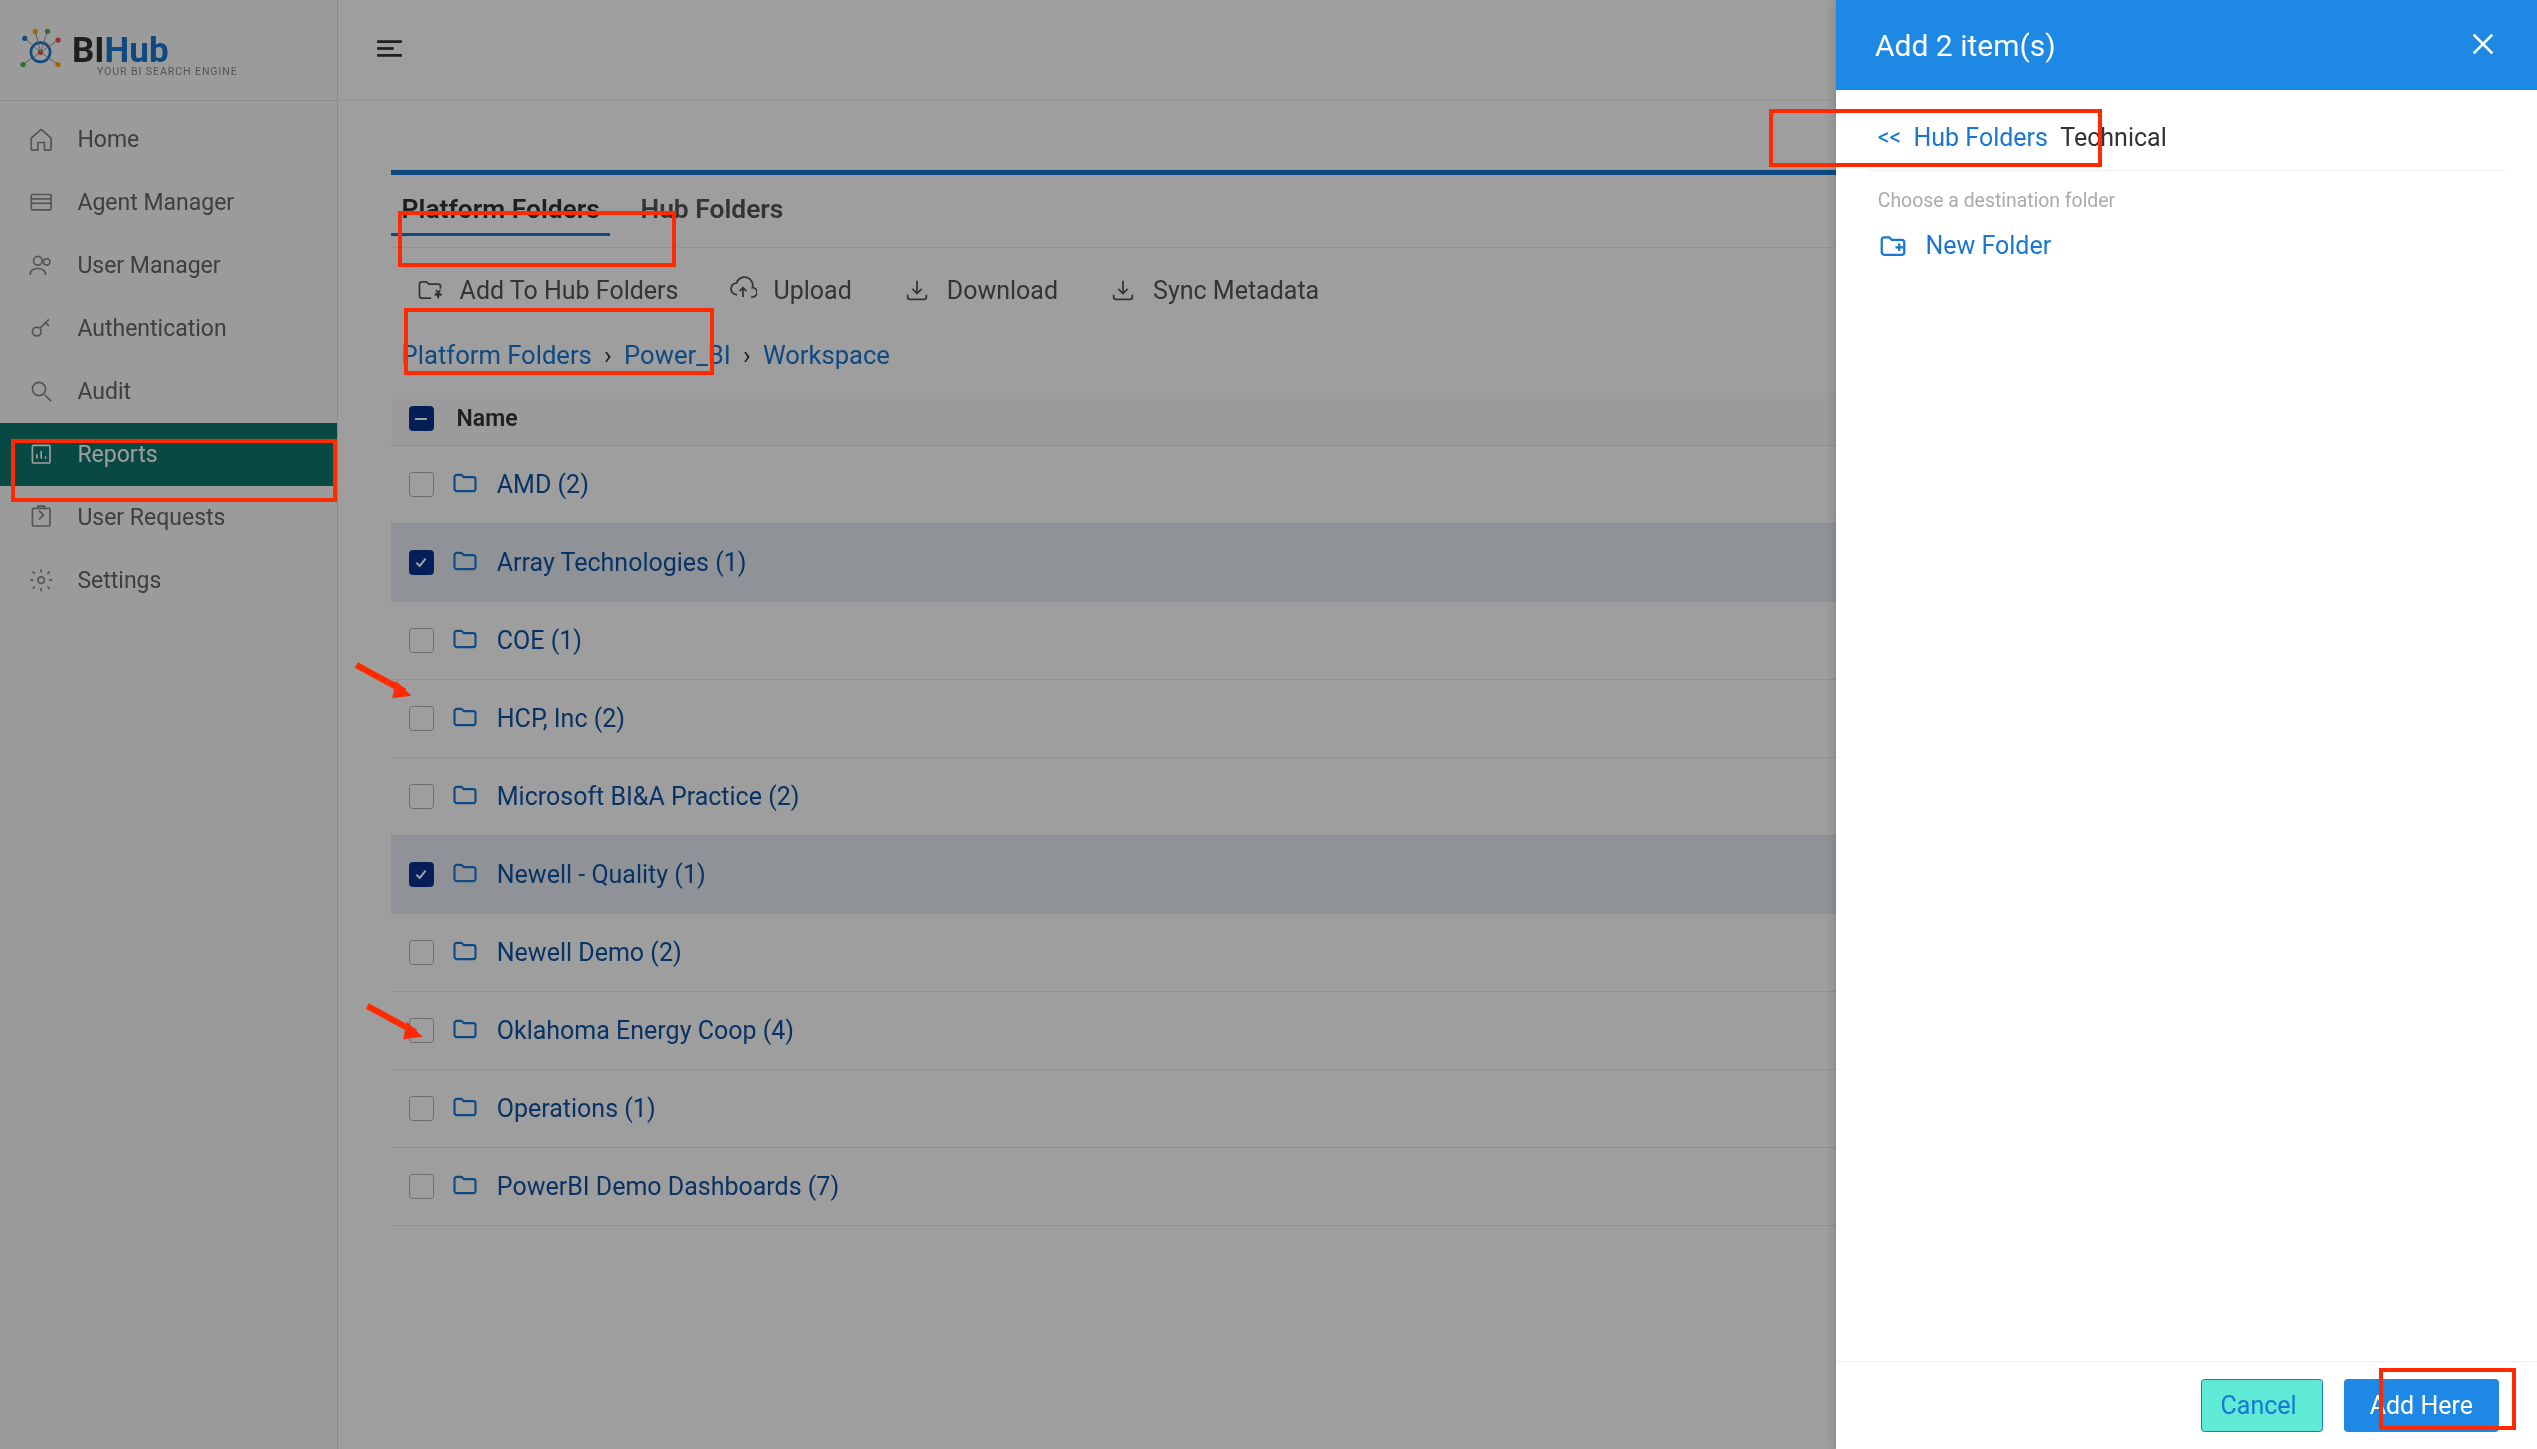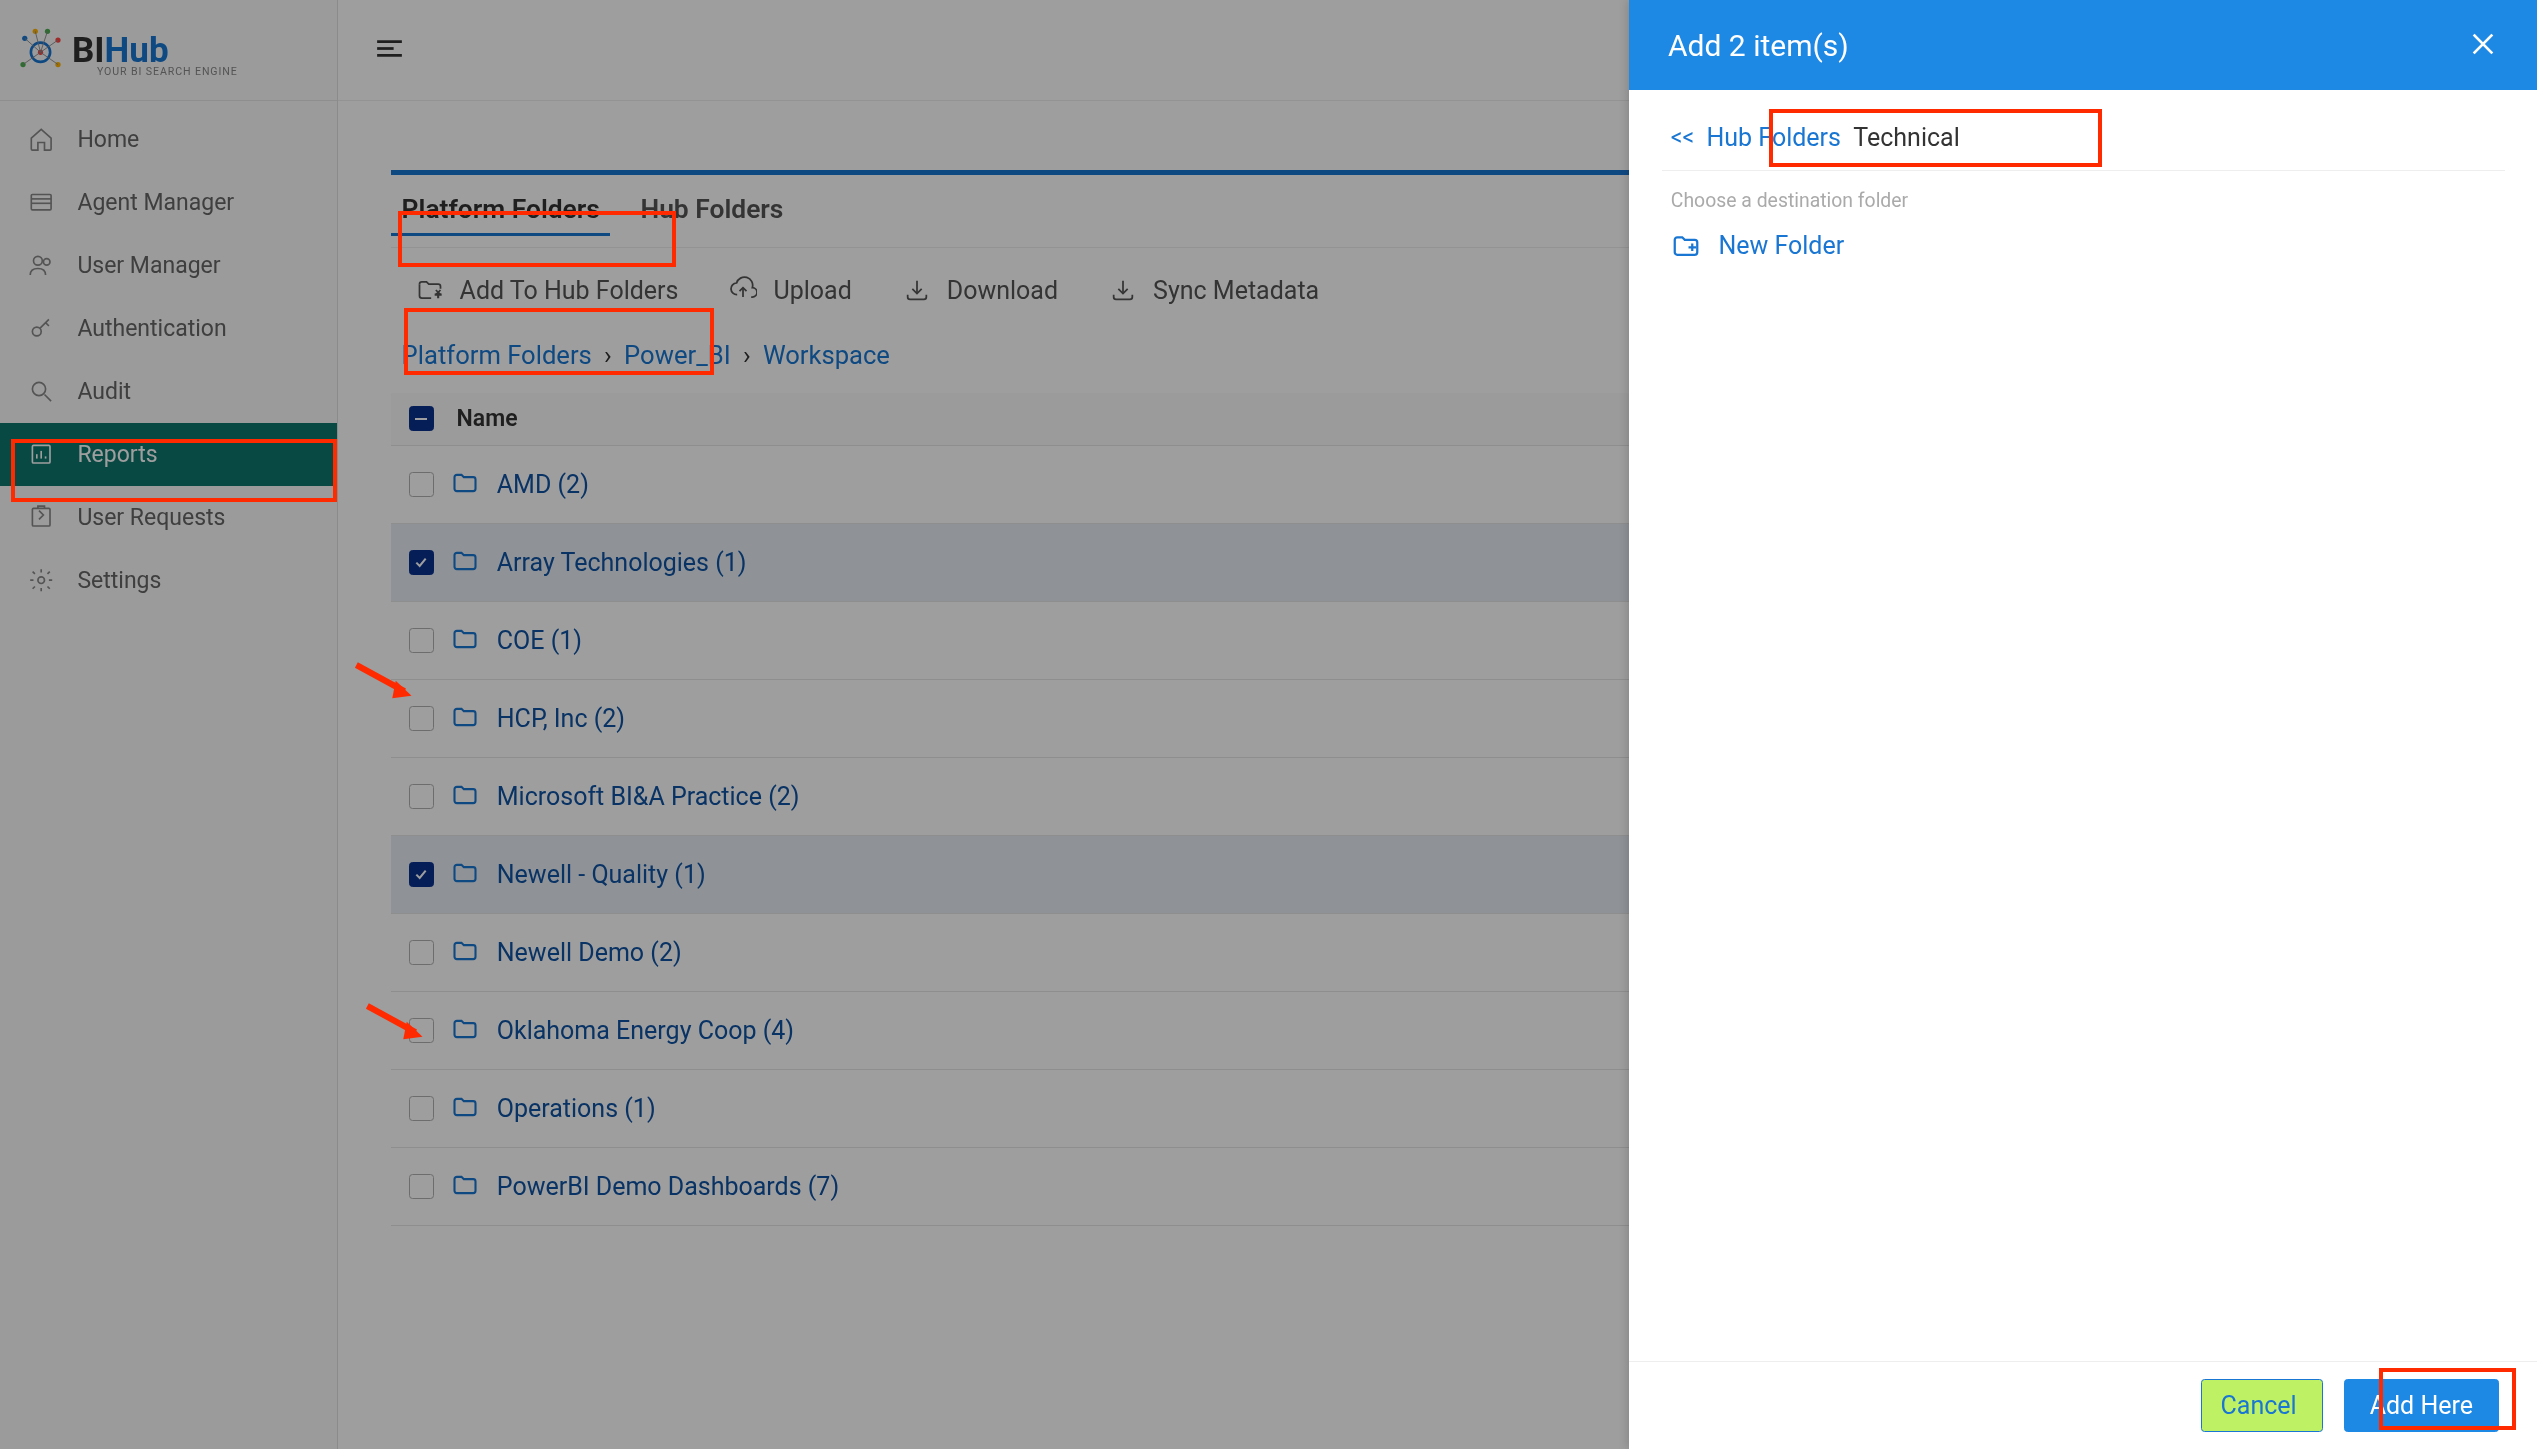--- a/index.html
+++ b/index.html
@@ -49,35 +49,35 @@
   
   .folder-row { display: flex; align-items: center; gap: 17.6px; padding: 23px 17.6px; border-bottom: 0.9px solid #e5e5e5; }
   .folder-row.selected { background: #e7eef5; }
   .folder-icon { stroke: #1976d2; fill: none; stroke-width: 1.8; }
   .folder-label { font-size: 25px; color: #1053a2; }
   
   
   .dim-overlay { position: absolute; left: 0; top: 0; right: 0; bottom: 0; background: rgba(0,0,0,0.38); pointer-events: none; }
   
   
-  .right-panel { position: absolute; right: 0; top: 0; width: 909px; height: 100%; background: #fff; display: flex; flex-direction: column; box-shadow: -1.8px 0 8.8px rgba(0,0,0,0.15); }
+  .right-panel { position: absolute; right: 0; top: 0; width: 702px; height: 100%; background: #fff; display: flex; flex-direction: column; box-shadow: -1.8px 0 8.8px rgba(0,0,0,0.15); }
   .panel-header { height: 90px; background: #1e88e5; color: #fff; display: flex; align-items: center; justify-content: space-between; padding: 0 39px; }
   .panel-title { font-size: 30px; font-weight: 400; }
   .close-x { width: 32px; height: 32px; cursor: pointer; }
   
   .panel-body { flex: 1; padding: 19.4px 33px; }
   .panel-crumb-row { display: flex; align-items: center; gap: 12.3px; padding: 14px 8.8px 17.6px 8.8px; border-bottom: 0.9px solid #eee; }
   .panel-crumb-link { color: #1976d2; font-size: 25px; }
   .panel-crumb-current { color: #333; font-size: 25px; }
   .panel-hint { font-size: 19.4px; color: #aaa; padding: 17.6px 8.8px 5.3px 8.8px; }
   .new-folder-row { display: flex; align-items: center; gap: 17.6px; padding: 14px 8.8px; color: #1976d2; font-size: 25px; cursor: pointer; }
   
   .panel-footer { height: 88px; border-top: 0.9px solid #eee; display: flex; align-items: center; justify-content: flex-end; gap: 21px; padding-right: 39px; }
   .btn { padding: 10.6px 25px; font-size: 25px; border-radius: 3.5px; cursor: pointer; }
-  .btn-cancel { background: #bef264; color: #1976d2; border: 1.8px solid #1976d2; padding-left: 19px; }
+  .btn-cancel { background: #5eead4; color: #1976d2; border: 1.8px solid #1976d2; padding-left: 19px; }
   .btn-primary { background: #1e88e5; color: #fff; border: 1.8px solid #1e88e5; }
   
   
   .arrow { position: absolute; color: #ff2a00; pointer-events: none; z-index: 5; }
   
   
   .annotation-box { position: absolute; border: 4.4px solid #ff2a00; pointer-events: none; z-index: 6; }
   
   
   .logo-mark { width: 49px; height: 49px; position: relative; }

